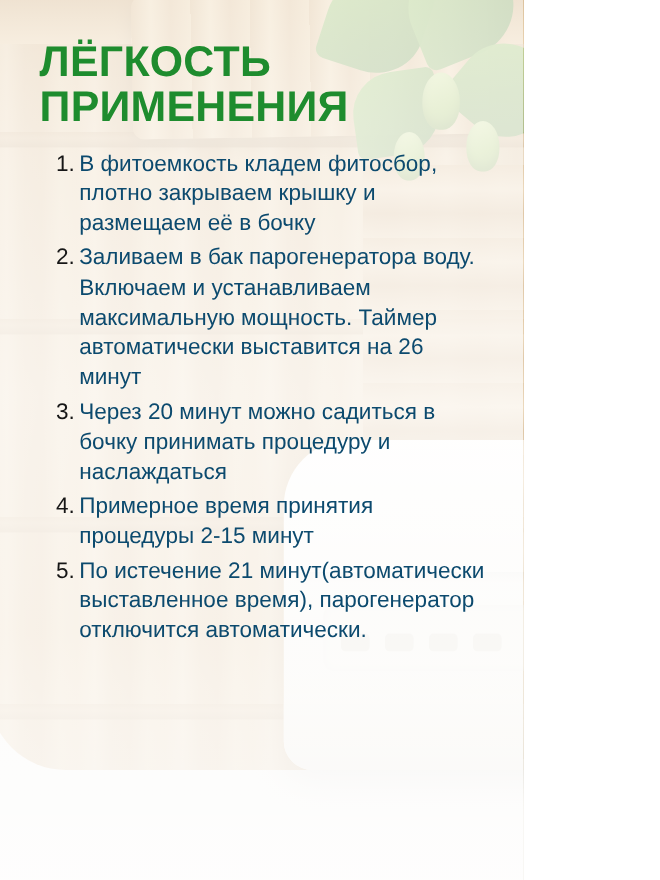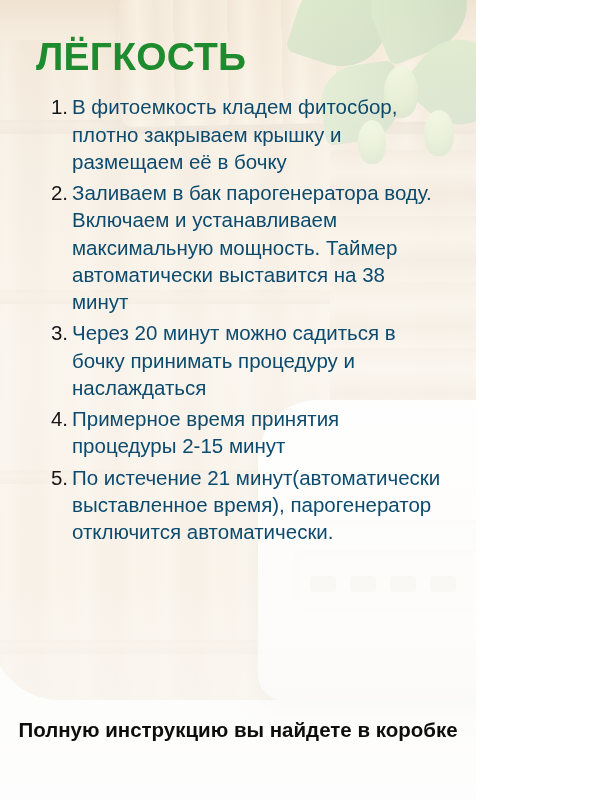--- a/index.html
+++ b/index.html
@@ -293,35 +293,35 @@
       <div class="appliance-base"></div>
     </div>
 
     <div class="veil"></div>
   </div>
 
   <div class="content">
 
     <h1 class="headline">
       <span>ЛЁГКОСТЬ</span>
+      <span class="line2">ПРИМЕНЕНИЯ</span>
     </h1>
 
     <ol class="steps">
       <li>
         <span class="step-text">В фитоемкость кладем фитосбор, плотно закрываем крышку и размещаем её в бочку</span>
       </li>
       <li>
-        <span class="step-text">Заливаем в бак парогенератора воду. Включаем и устанавливаем максимальную мощность. Таймер автоматически выставится на 38 минут</span>
+        <span class="step-text">Заливаем в бак парогенератора воду. Включаем и устанавливаем максимальную мощность. Таймер автоматически выставится на 26 минут</span>
       </li>
       <li>
         <span class="step-text">Через 20 минут можно садиться в бочку принимать процедуру и наслаждаться</span>
       </li>
       <li>
         <span class="step-text">Примерное время принятия процедуры 2-15 минут</span>
       </li>
       <li>
         <span class="step-text">По истечение 21 минут(автоматически выставленное время), парогенератор отключится автоматически.</span>
       </li>
     </ol>
 
-    <div class="footer-note">Полную инструкцию вы найдете в коробке</div>
   </div>
 </div>
 
 </body></html>

